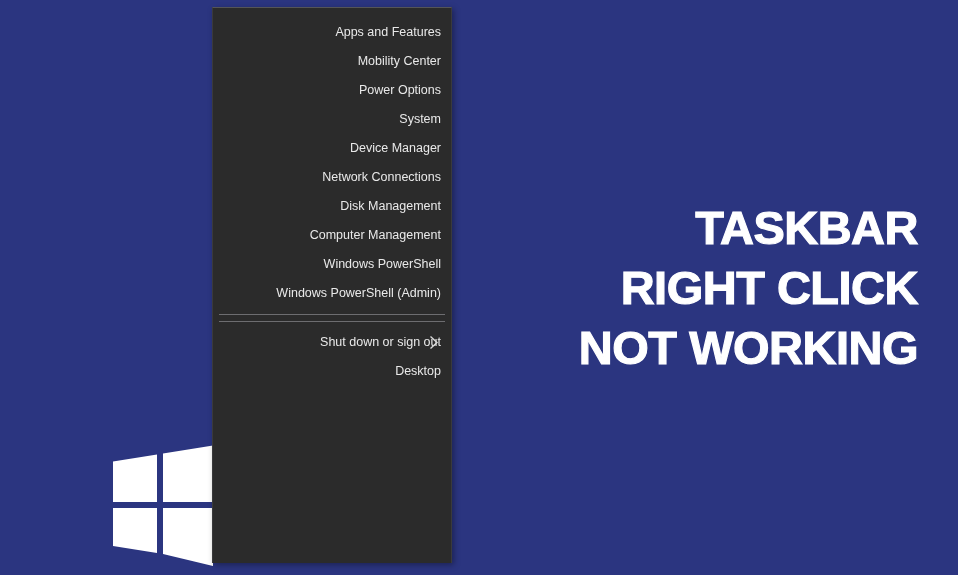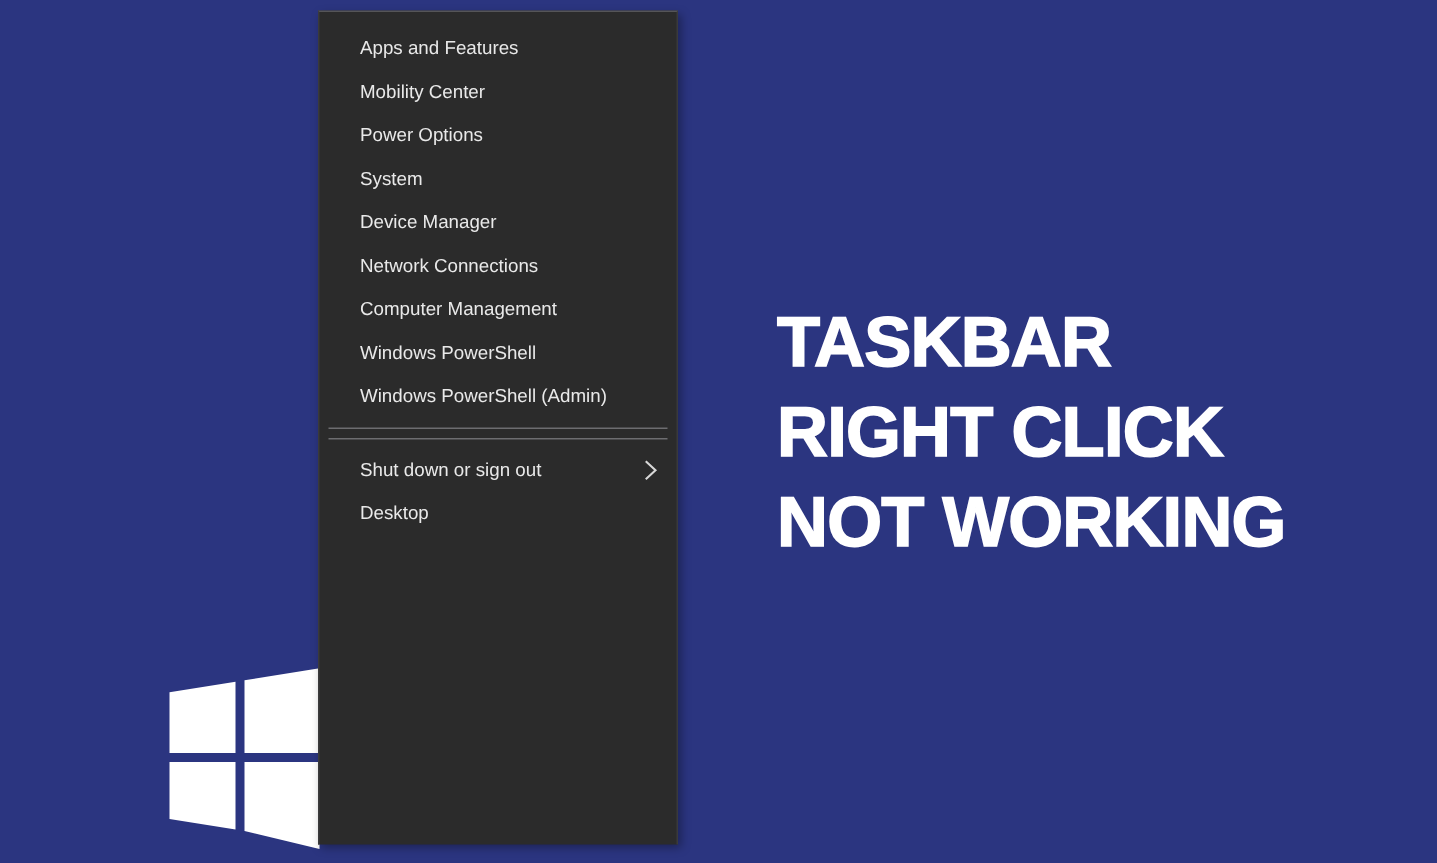--- a/index.html
+++ b/index.html
@@ -37,20 +37,21 @@
     left: 212px;
     top: 7px;
     width: 240px;
     height: 556px;
     background: #2b2b2b;
     border-top: 1px solid #555558;
     border-left: 1px solid #3a3a3c;
     border-right: 1px solid #3a3a3c;
     box-sizing: border-box;
     box-shadow: 2px 2px 6px rgba(0,0,0,0.35);
+    text-align: right;
   }
   .menu-group {
     display: block;
   }
   .menu-group.top-pad {
     padding-top: 10px;
   }
   .menu-item {
     position: relative;
     height: 29px;
@@ -99,20 +100,21 @@
     font-weight: bold;
     font-size: 47px;
     line-height: 60px;
     letter-spacing: -0.5px;
     text-transform: uppercase;
     -webkit-text-stroke: 1.1px #ffffff;
   }
   #headline .hl-line {
     display: block;
     white-space: nowrap;
+    text-align: right;
   }
 </style>
 </head>
 <body>
 
 <div id="stage">
 
   <div id="win-logo">
     <svg width="102" height="135" viewBox="0 0 102 135" xmlns="http://www.w3.org/2000/svg" aria-hidden="true">
 
@@ -141,20 +143,23 @@
       <div class="menu-item">
         <span class="label">System</span>
       </div>
       <div class="menu-item">
         <span class="label">Device Manager</span>
       </div>
       <div class="menu-item">
         <span class="label">Network Connections</span>
       </div>
       <div class="menu-item">
+        <span class="label">Disk Management</span>
+      </div>
+      <div class="menu-item">
         <span class="label">Computer Management</span>
       </div>
       <div class="menu-item">
         <span class="label">Windows PowerShell</span>
       </div>
       <div class="menu-item">
         <span class="label">Windows PowerShell (Admin)</span>
       </div>
     </div>
 

